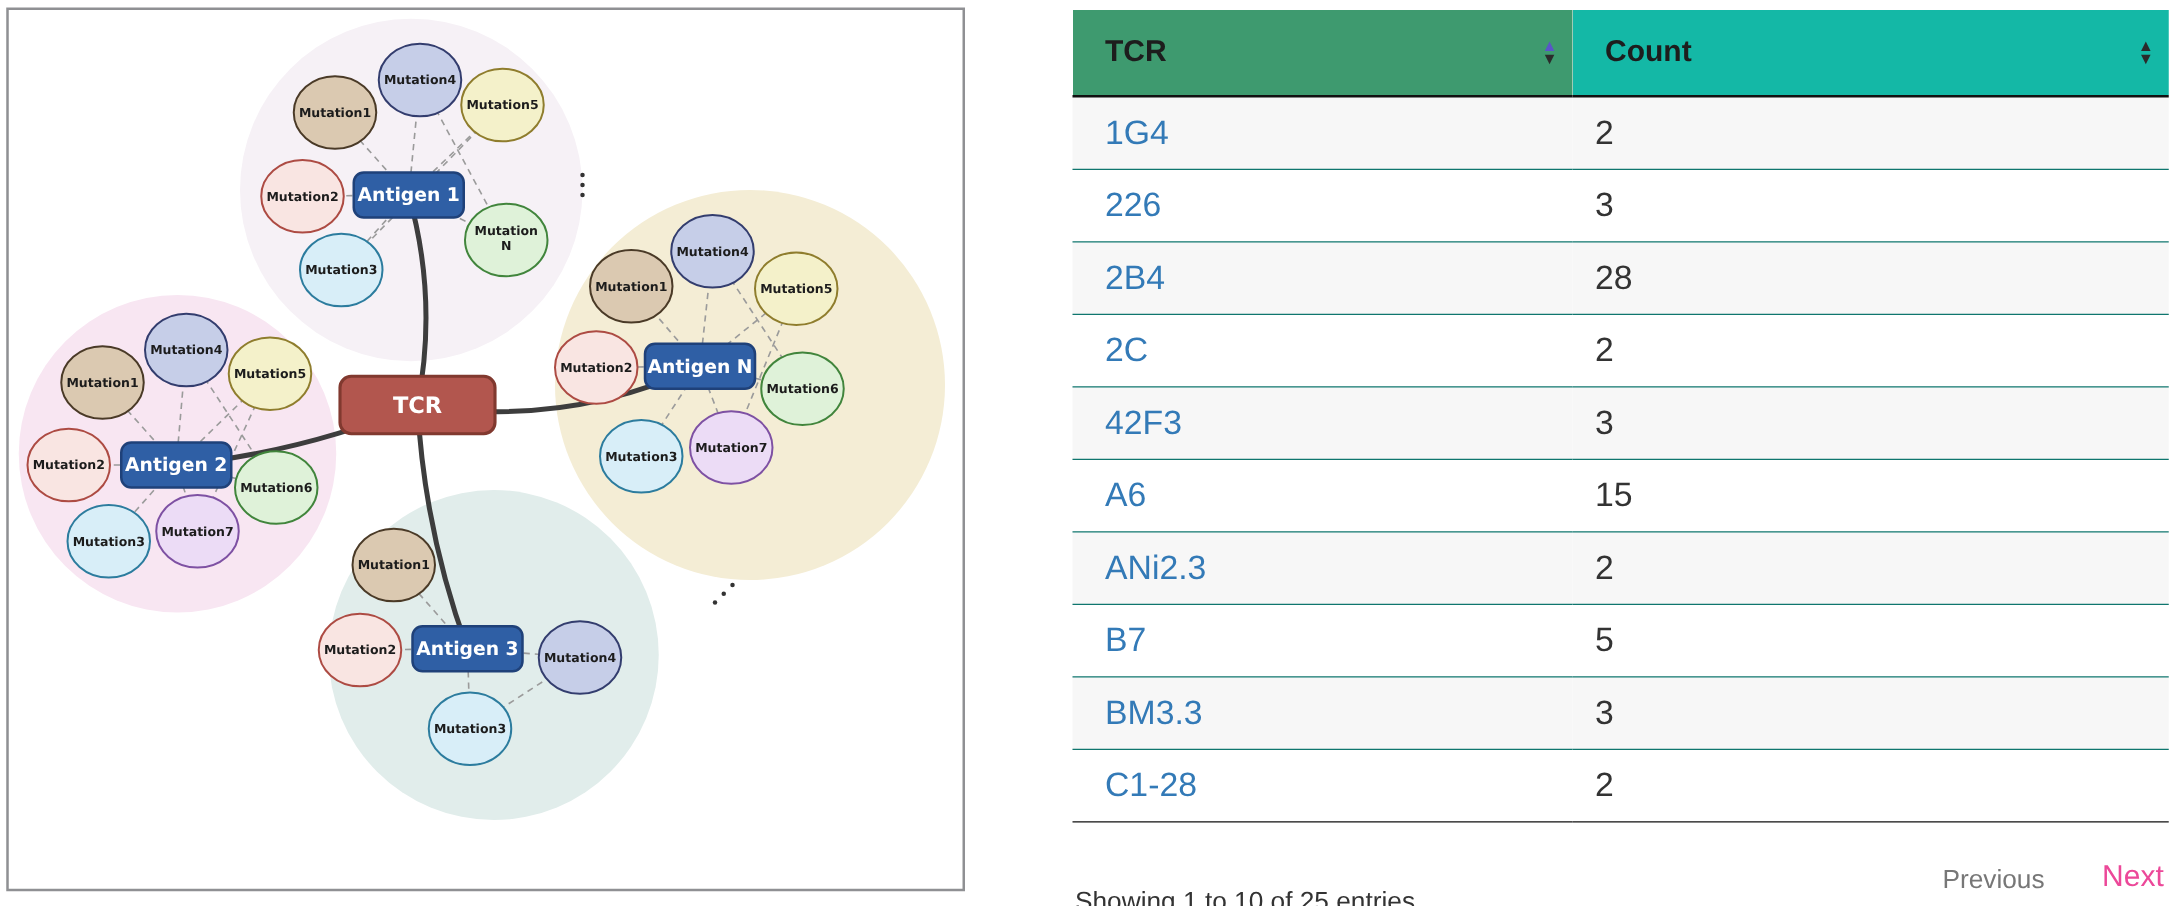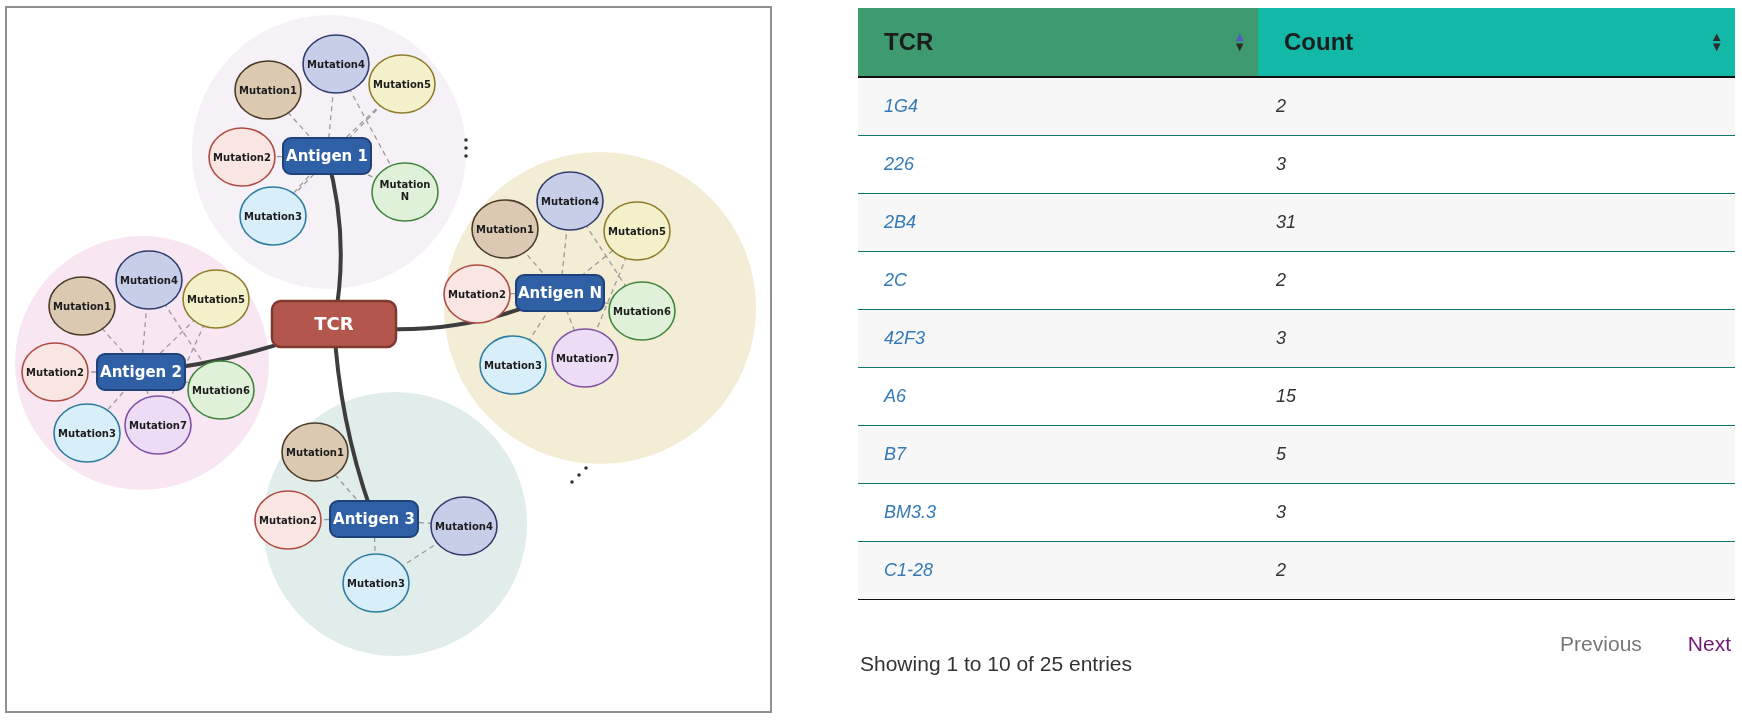--- a/index.html
+++ b/index.html
@@ -25,21 +25,21 @@
   th.th-count{background:#14b8a6;}
   .sort-stack{
     position:absolute;right:12px;top:50%;transform:translateY(-50%);
     display:flex;flex-direction:column;align-items:center;
     font-size:13px;line-height:10px;font-weight:normal;
   }
   .sort-stack .up{color:#5a55c8;}
   .sort-stack .down{color:#2b2b2b;}
   .sort-stack.both .up,.sort-stack.both .down{color:#2b2b2b;}
   table.tcr-table tbody td{
-    height:57px;font-size:18px;color:#333;padding:0 0 0 26px;font-style:italic;
+    height:57px;font-size:27px;color:#333;padding:0 0 0 26px;
   }
   table.tcr-table tbody td.count-cell{padding-left:18px;}
   table.tcr-table tbody tr{background:#ffffff;}
   table.tcr-table tbody tr:nth-child(odd){background:#f7f7f7;}
   table.tcr-table tbody tr + tr{border-top:1px solid #0f766e;}
   table.tcr-table tbody tr:last-child{border-bottom:1px solid #111;}
   table.tcr-table a{color:#337ab7;text-decoration:none;cursor:pointer;}
   
   .table-footer{
     display:flex;justify-content:space-between;align-items:center;margin-top:12px;
@@ -47,21 +47,21 @@
   .table-info{font-size:21px;color:#333;padding-left:2px;margin-top:40px;}
   .pagination{display:flex;align-items:flex-end;margin-left:22px;}
   .page-prev{color:#777;font-size:21px;margin-right:30px;cursor:default;}
   .page-num{color:#333;font-size:21px;padding:0 18px;cursor:pointer;}
   .page-btn-active{
     display:inline-block;min-width:56px;height:51px;line-height:51px;text-align:center;
     border:1px solid #979797;border-radius:4px;
     background:linear-gradient(to bottom,#ffffff 0%,#dcdcdc 100%);
     color:#333;font-size:21px;font-weight:bold;margin:0 6px;cursor:pointer;
   }
-  .page-next{color:#701a75;font-size:21px;margin-left:16px;padding-right:4px;cursor:pointer;}
+  .page-next{color:#ec4899;font-size:24px;margin-left:16px;padding-right:4px;cursor:pointer;}
 </style>
 </head>
 <body>
 
 <div id="diagram-box">
     <svg viewBox="0 0 763 703">
       <circle cx="322" cy="144" r="137" fill="#f6f1f6"></circle>
       <circle cx="593" cy="300" r="156" fill="#f4edd5"></circle>
       <circle cx="135" cy="355" r="127" fill="#f8e6f2"></circle>
       <circle cx="388" cy="516" r="132" fill="#e1edeb"></circle>
@@ -257,33 +257,37 @@
         <tr>
           <td><a>1G4</a></td>
           <td class="count-cell">2</td>
         </tr>
         <tr>
           <td><a>226</a></td>
           <td class="count-cell">3</td>
         </tr>
         <tr>
           <td><a>2B4</a></td>
-          <td class="count-cell">31</td>
+          <td class="count-cell">28</td>
         </tr>
         <tr>
           <td><a>2C</a></td>
           <td class="count-cell">2</td>
         </tr>
         <tr>
           <td><a>42F3</a></td>
           <td class="count-cell">3</td>
         </tr>
         <tr>
           <td><a>A6</a></td>
           <td class="count-cell">15</td>
+        </tr>
+        <tr>
+          <td><a>ANi2.3</a></td>
+          <td class="count-cell">2</td>
         </tr>
         <tr>
           <td><a>B7</a></td>
           <td class="count-cell">5</td>
         </tr>
         <tr>
           <td><a>BM3.3</a></td>
           <td class="count-cell">3</td>
         </tr>
         <tr>

